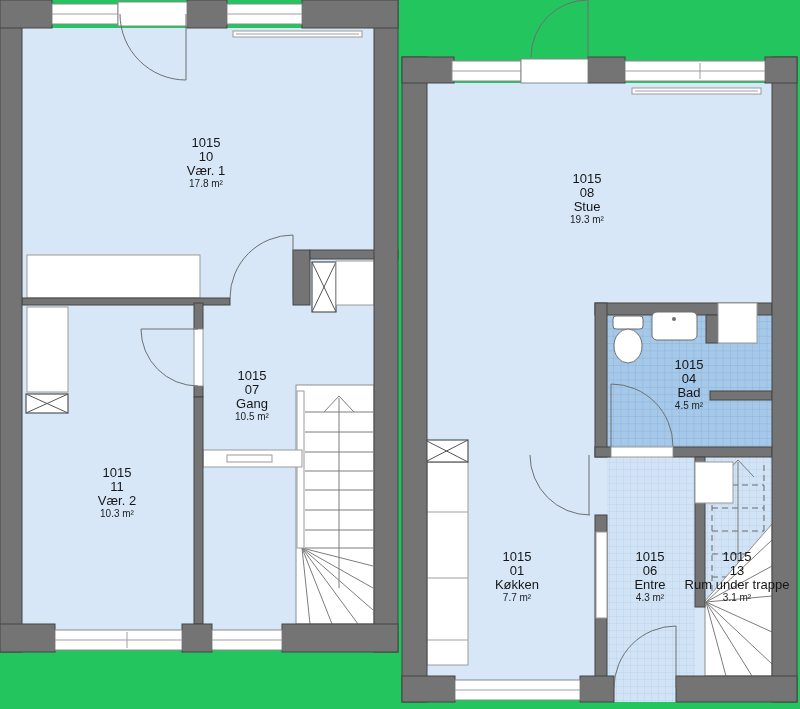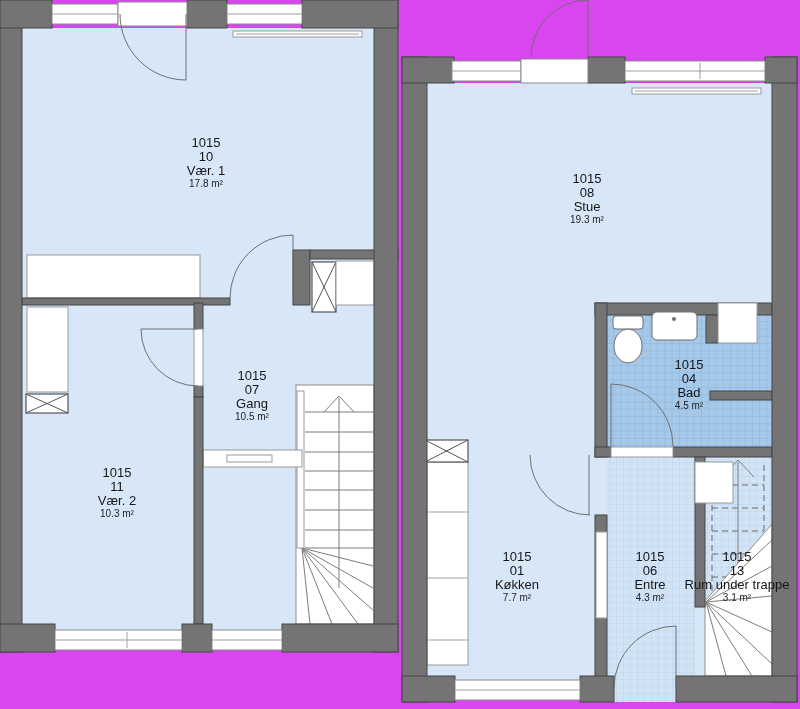--- a/index.html
+++ b/index.html
@@ -1,16 +1,16 @@
 <!DOCTYPE html>
 <html><head>
 <meta charset="utf-8">
 <style>
   html,body{margin:0;padding:0;background:#ffffff;}
-  .canvas{position:relative;width:800px;height:709px;background:#d946ef;overflow:hidden;
+  .canvas{position:relative;width:800px;height:709px;background:#22c55e;overflow:hidden;
           font-family:"Liberation Sans", sans-serif;}
   svg{display:block;}
   .wall{fill:#747474;stroke:#454545;stroke-width:1;}
   .floor{fill:#d7e7f8;}
   .win{fill:#ffffff;stroke:#8a8a8a;stroke-width:1;}
   .winline{stroke:#9f9f9f;stroke-width:1;fill:none;}
   .furn{fill:#ffffff;stroke:#9a9a9a;stroke-width:1;}
   .furnD{fill:#ffffff;stroke:#555555;stroke-width:1.2;}
   .xline{stroke:#555555;stroke-width:1;}
   .stair{stroke:#7d7d7d;stroke-width:1;fill:none;}

